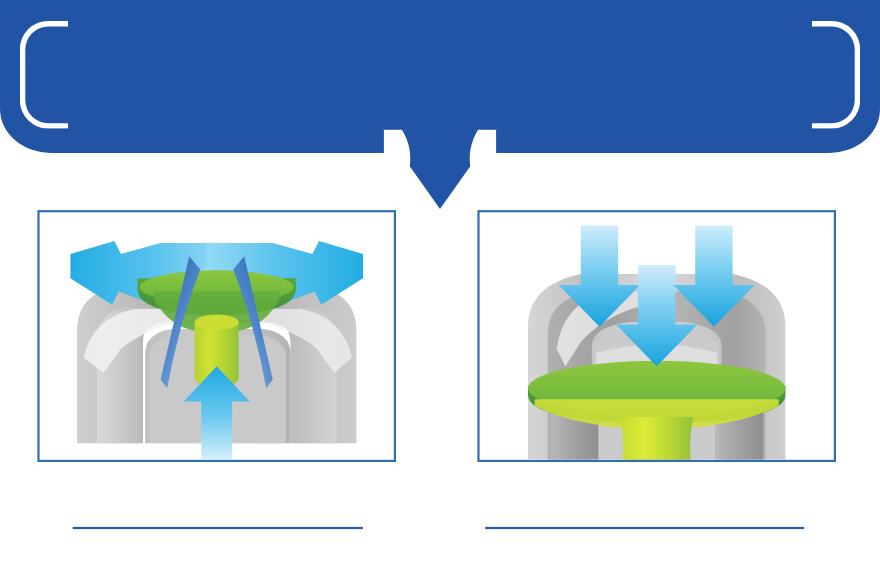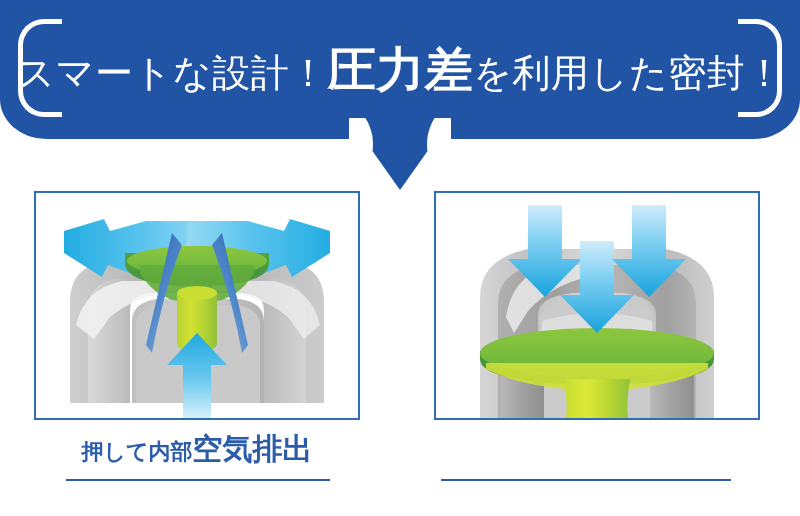--- a/index.html
+++ b/index.html
@@ -164,23 +164,20 @@
 </style>
 </head>
 <body>
 
 <div id="stage">
 
   <div class="banner">
     <div class="banner-inner">
       <div class="bracket bracket-left"></div>
       <div class="bracket bracket-right"></div>
-      <div class="banner-text">
-        <span class="bt-normal">スマートな設計！</span><span class="bt-strong">圧力差</span><span class="bt-normal">を利用した密封！</span>
-      </div>
     </div>
   </div>
 
   <div class="tail-wrap">
     <div class="tail-tri"></div>
     <div class="tail-cut tail-cut-l"></div>
     <div class="tail-cut tail-cut-r"></div>
   </div>
 
   <div class="panel panel-left">
@@ -343,20 +340,17 @@
       <path d="M50 176 Q90 196 161 198 Q232 196 272 176 L272 170 L50 170 Z" fill="#cfe03a" opacity="0.9"></path>
 
       <path d="M128 186 Q132 210 130 225 L192 225 Q190 210 194 186 Z" fill="url(#stemR)"></path>
 
       <path d="M92 12 L92 66 L72 66 L109 104 L146 66 L126 66 L126 12 Z" fill="url(#cyanDown)"></path>
       <path d="M144 48 L144 102 L124 102 L161 140 L198 102 L178 102 L178 48 Z" fill="url(#cyanDown)"></path>
       <path d="M196 12 L196 66 L176 66 L213 104 L250 66 L230 66 L230 12 Z" fill="url(#cyanDown)"></path>
     </svg>
   </div>
 
-  <div class="caption caption-left">
-    <span class="cap-normal">押して内部</span><span class="cap-strong">空気排出</span>
-  </div>
   <div class="cap-rule cap-rule-left"></div>
 
   <div class="cap-rule cap-rule-right"></div>
 
 </div>
 
 </body></html>

